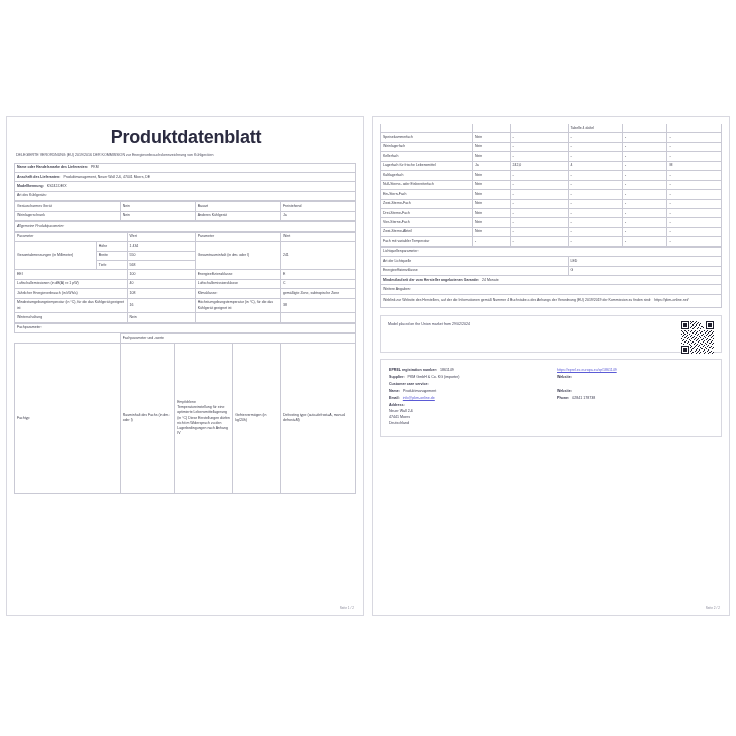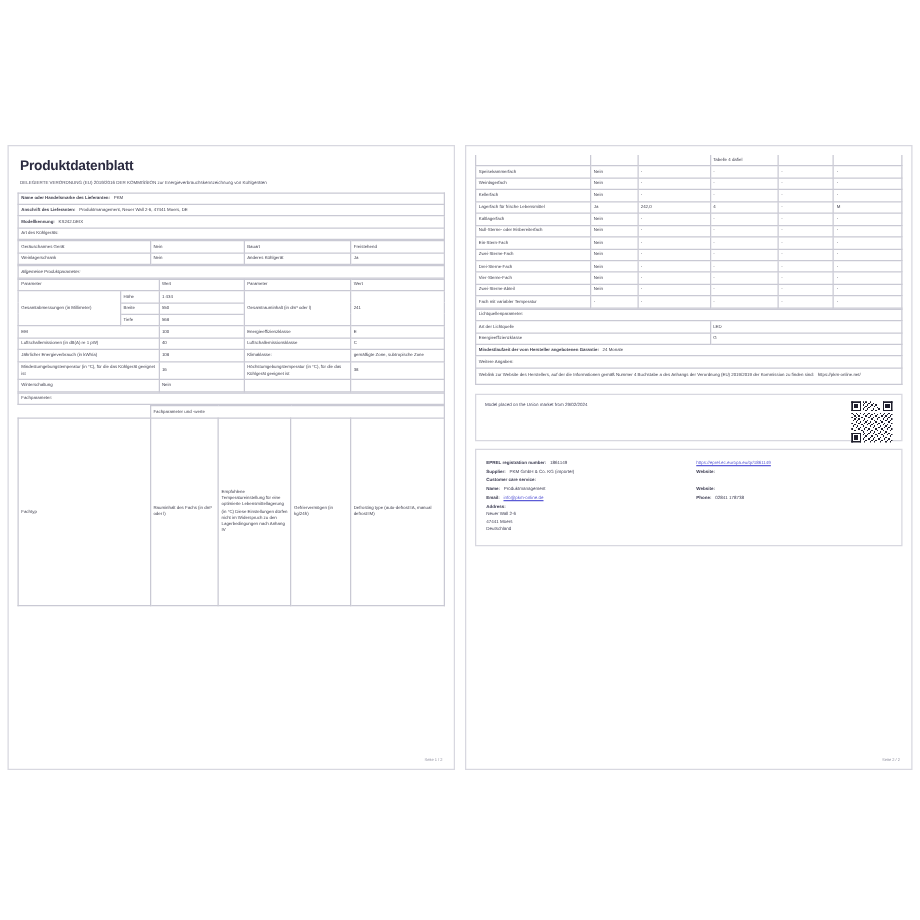--- a/index.html
+++ b/index.html
@@ -29,25 +29,26 @@
     width: 358px;
     min-height: 500px;
     background: #ffffff;
     border: 1px solid #d8d8e0;
     padding: 7px 7px 18px 7px;
   }
   .page.left { margin-left: 6px; }
   .page.right { margin-left: 0px; }
 
   h1.title {
-    font-size: 11px;
+    font-size: 18px;
     font-weight: bold;
     color: #2b2b40;
     margin: 3px 0 5px 2px;
     letter-spacing: -0.2px;
+    text-align: center;
   }
   .subtitle {
     font-size: 3.6px;
     line-height: 1.55;
     color: #4a4a5c;
     margin: 0 2px 4px 2px;
   }
   table.t {
     width: 100%;
     border-collapse: collapse;

